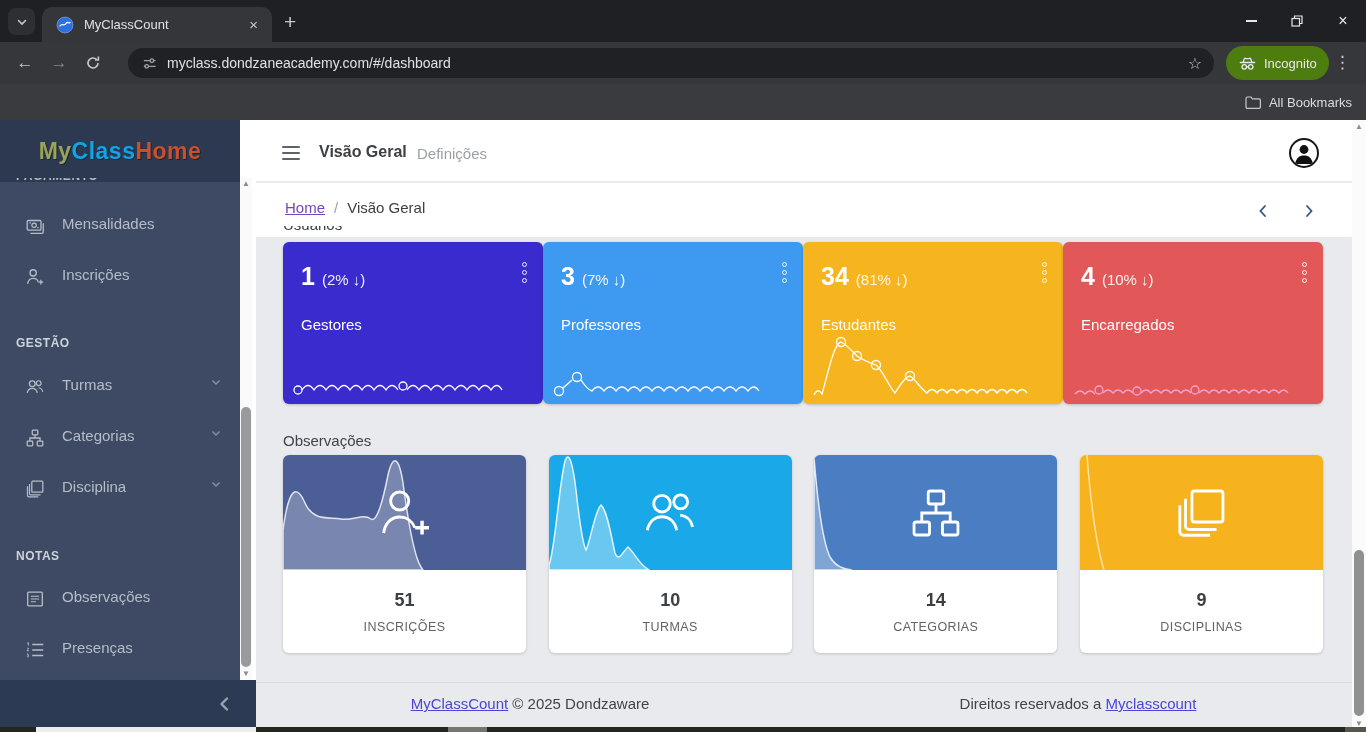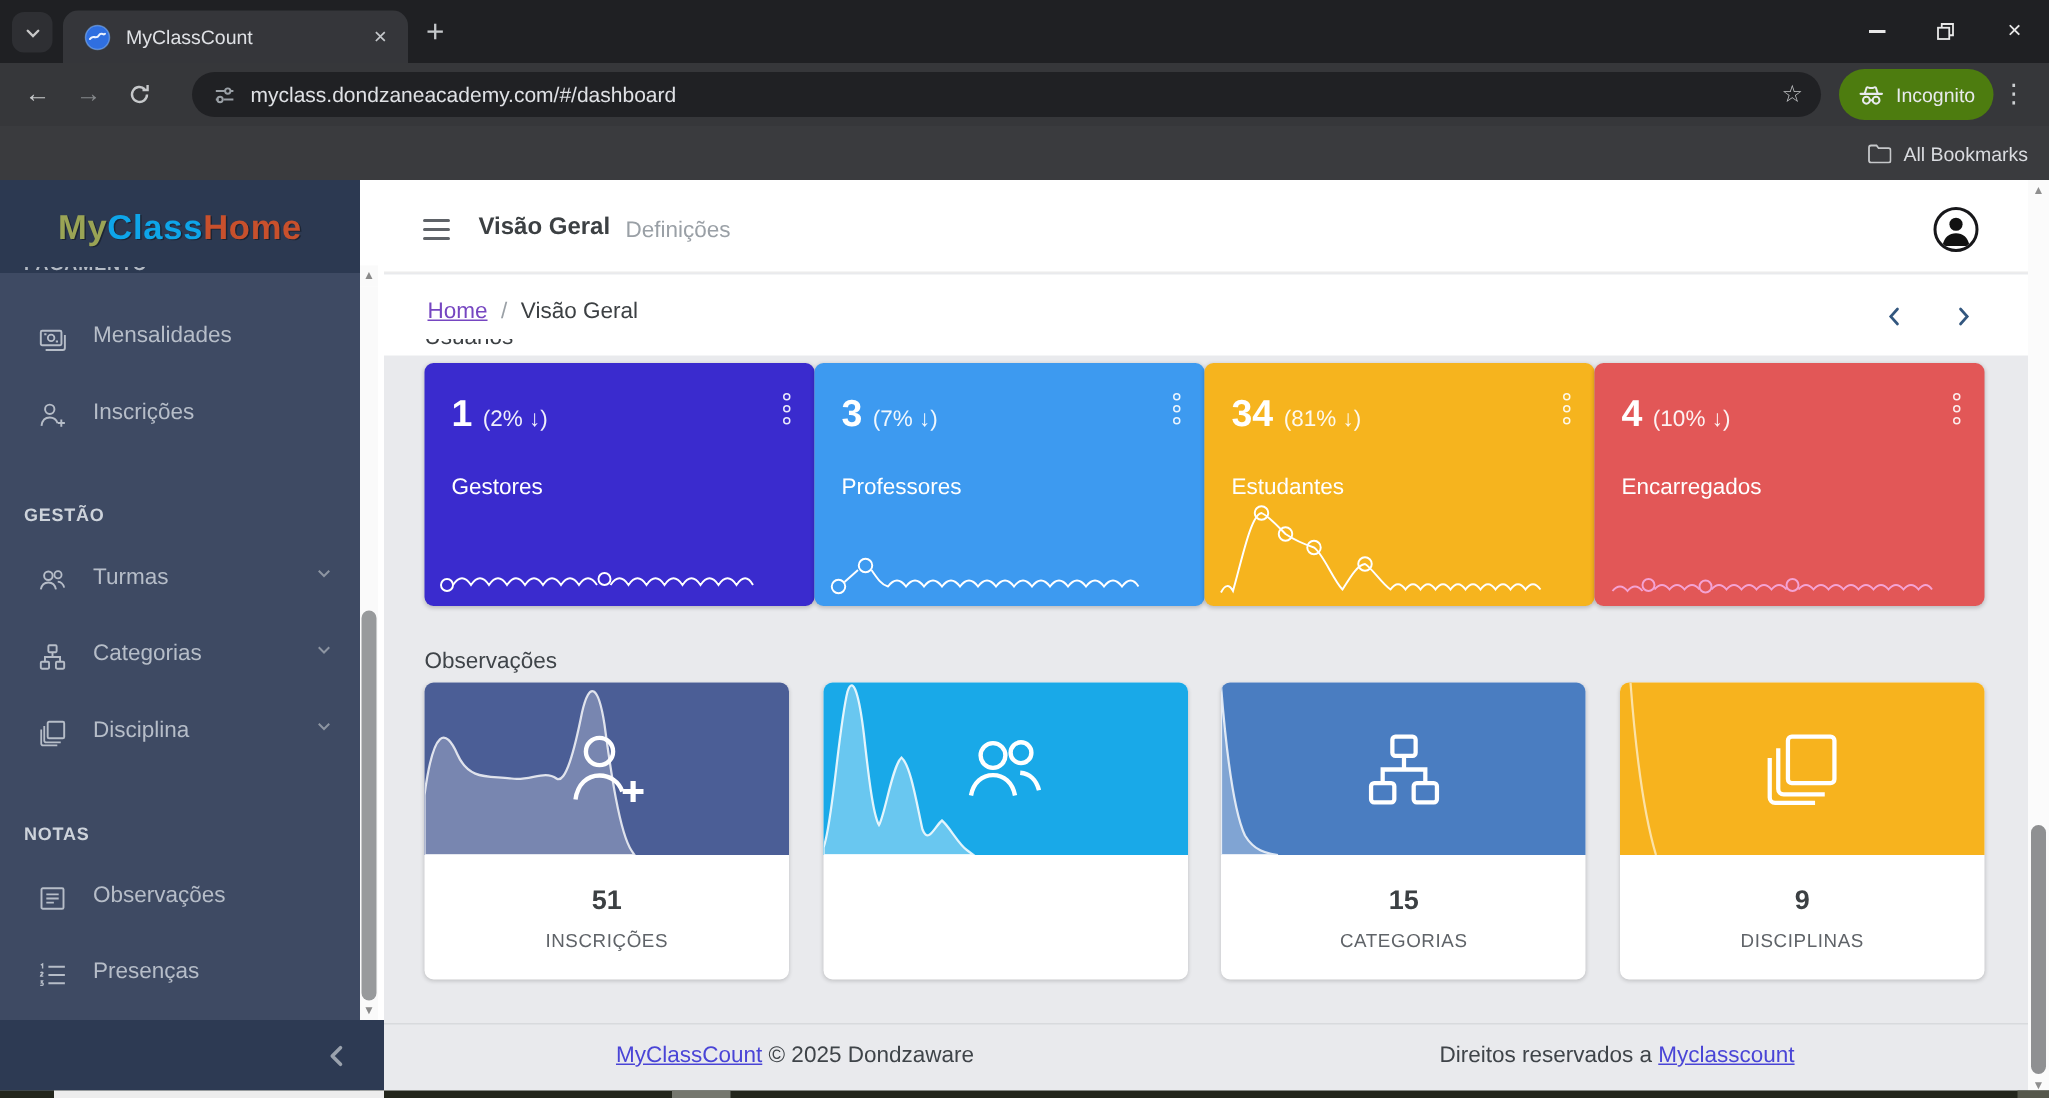--- a/index.html
+++ b/index.html
@@ -418,36 +418,40 @@
         <svg class="wave" viewBox="0 0 243 115" preserveAspectRatio="none">
           <path fill="rgba(255,255,255,.35)" stroke="rgba(255,255,255,.85)" stroke-width="1.5" d="M0,115 L0,110 C6,95 10,30 16,6 C20,-6 24,10 27,35 C30,62 33,88 37,95 C41,88 46,55 52,50 C58,55 62,80 66,98 C70,108 74,96 79,92 C84,96 90,108 96,112 L100,115 Z"></path>
         </svg>
         <svg class="bigicon" width="64" height="64" viewBox="0 0 24 24">
             <circle cx="9" cy="8.5" r="3.1" stroke="currentColor" stroke-width="1.1" fill="none"></circle>
             <path d="M3.5 18.5 c.6-3.3 2.8-5.1 5.5-5.1 s4.9 1.8 5.5 5.1" stroke="currentColor" stroke-width="1.1" fill="none"></path>
             <circle cx="16" cy="7.8" r="2.6" stroke="currentColor" stroke-width="1.1" fill="none"></circle>
             <path d="M15.8 12.8 c2.4.2 4.1 1.9 4.7 4.4" stroke="currentColor" stroke-width="1.1" fill="none"></path>
           </svg>
       </div>
+      <div class="acard-body">
+        <div class="a-val">10</div>
+        <div class="a-label">TURMAS</div>
+      </div>
     </div>
 
     <div class="acard">
       <div class="acard-head" style="background: rgb(74, 125, 193);">
         <svg class="wave" viewBox="0 0 243 115" preserveAspectRatio="none">
           <path fill="rgba(255,255,255,.3)" stroke="rgba(255,255,255,.8)" stroke-width="1.5" d="M0,115 L0,2 C3,40 8,85 16,102 C22,112 30,114 38,115 Z"></path>
         </svg>
         <svg class="bigicon" width="62" height="62" viewBox="0 0 24 24">
             <rect x="9" y="3.5" width="6" height="5" rx=".8" stroke="currentColor" stroke-width="1.1" fill="none"></rect>
             <rect x="3.5" y="15.5" width="6" height="5" rx=".8" stroke="currentColor" stroke-width="1.1" fill="none"></rect>
             <rect x="14.5" y="15.5" width="6" height="5" rx=".8" stroke="currentColor" stroke-width="1.1" fill="none"></rect>
             <path d="M12 8.5 V12 M6.5 15.5 V12 h11 v3.5" stroke="currentColor" stroke-width="1.1" fill="none"></path>
           </svg>
       </div>
       <div class="acard-body">
-        <div class="a-val">15</div>
+        <div class="a-val">14</div>
         <div class="a-label">CATEGORIAS</div>
       </div>
     </div>
 
     <div class="acard">
       <div class="acard-head" style="background: rgb(247, 179, 30);">
         <svg class="wave" viewBox="0 0 243 115" preserveAspectRatio="none">
           <path fill="none" stroke="rgba(255,255,255,.6)" stroke-width="1.5" d="M7,0 C10,40 15,85 24,115"></path>
         </svg>
         <svg class="bigicon" width="62" height="62" viewBox="0 0 24 24">

